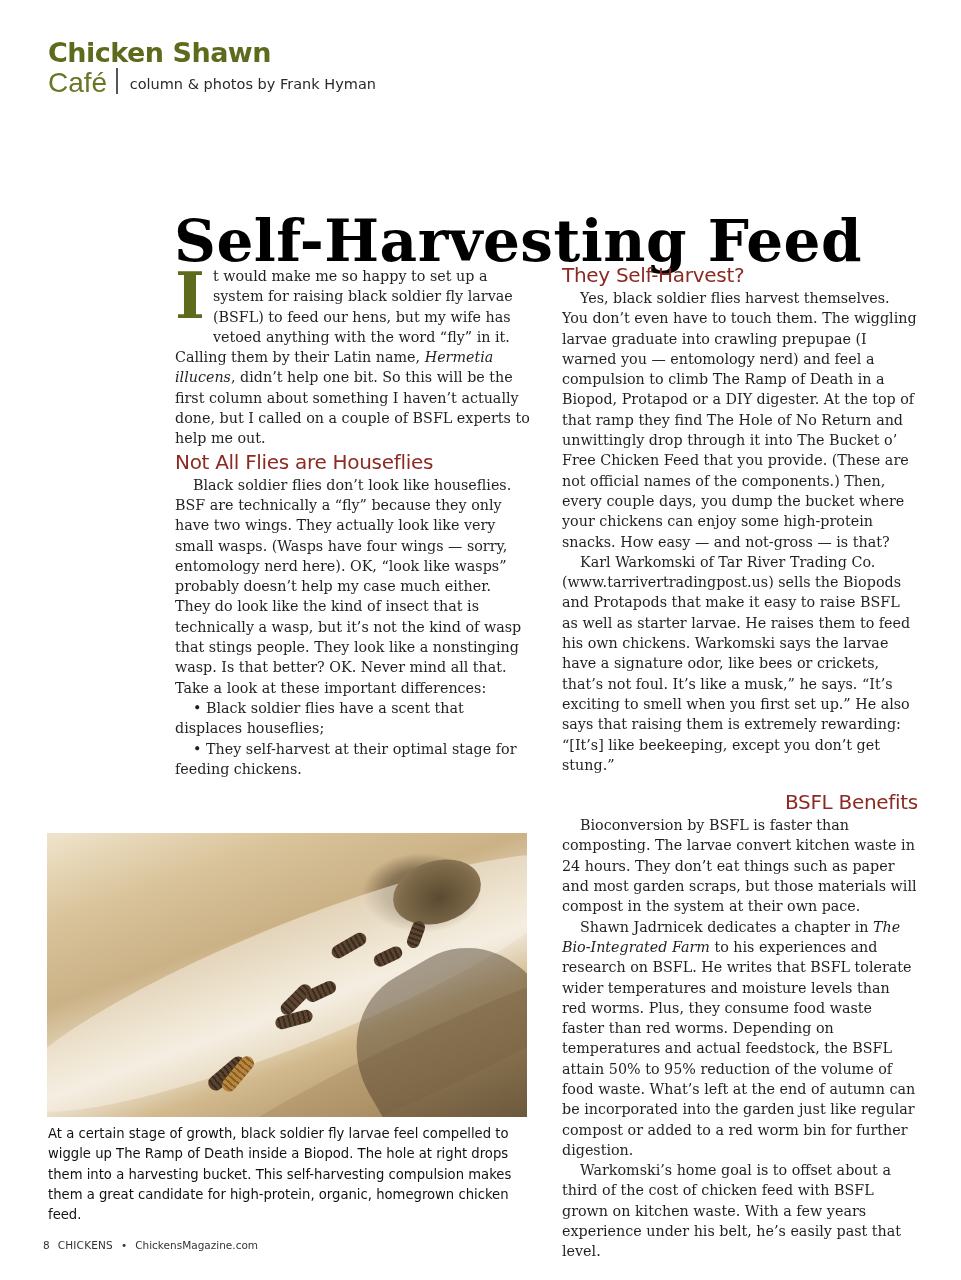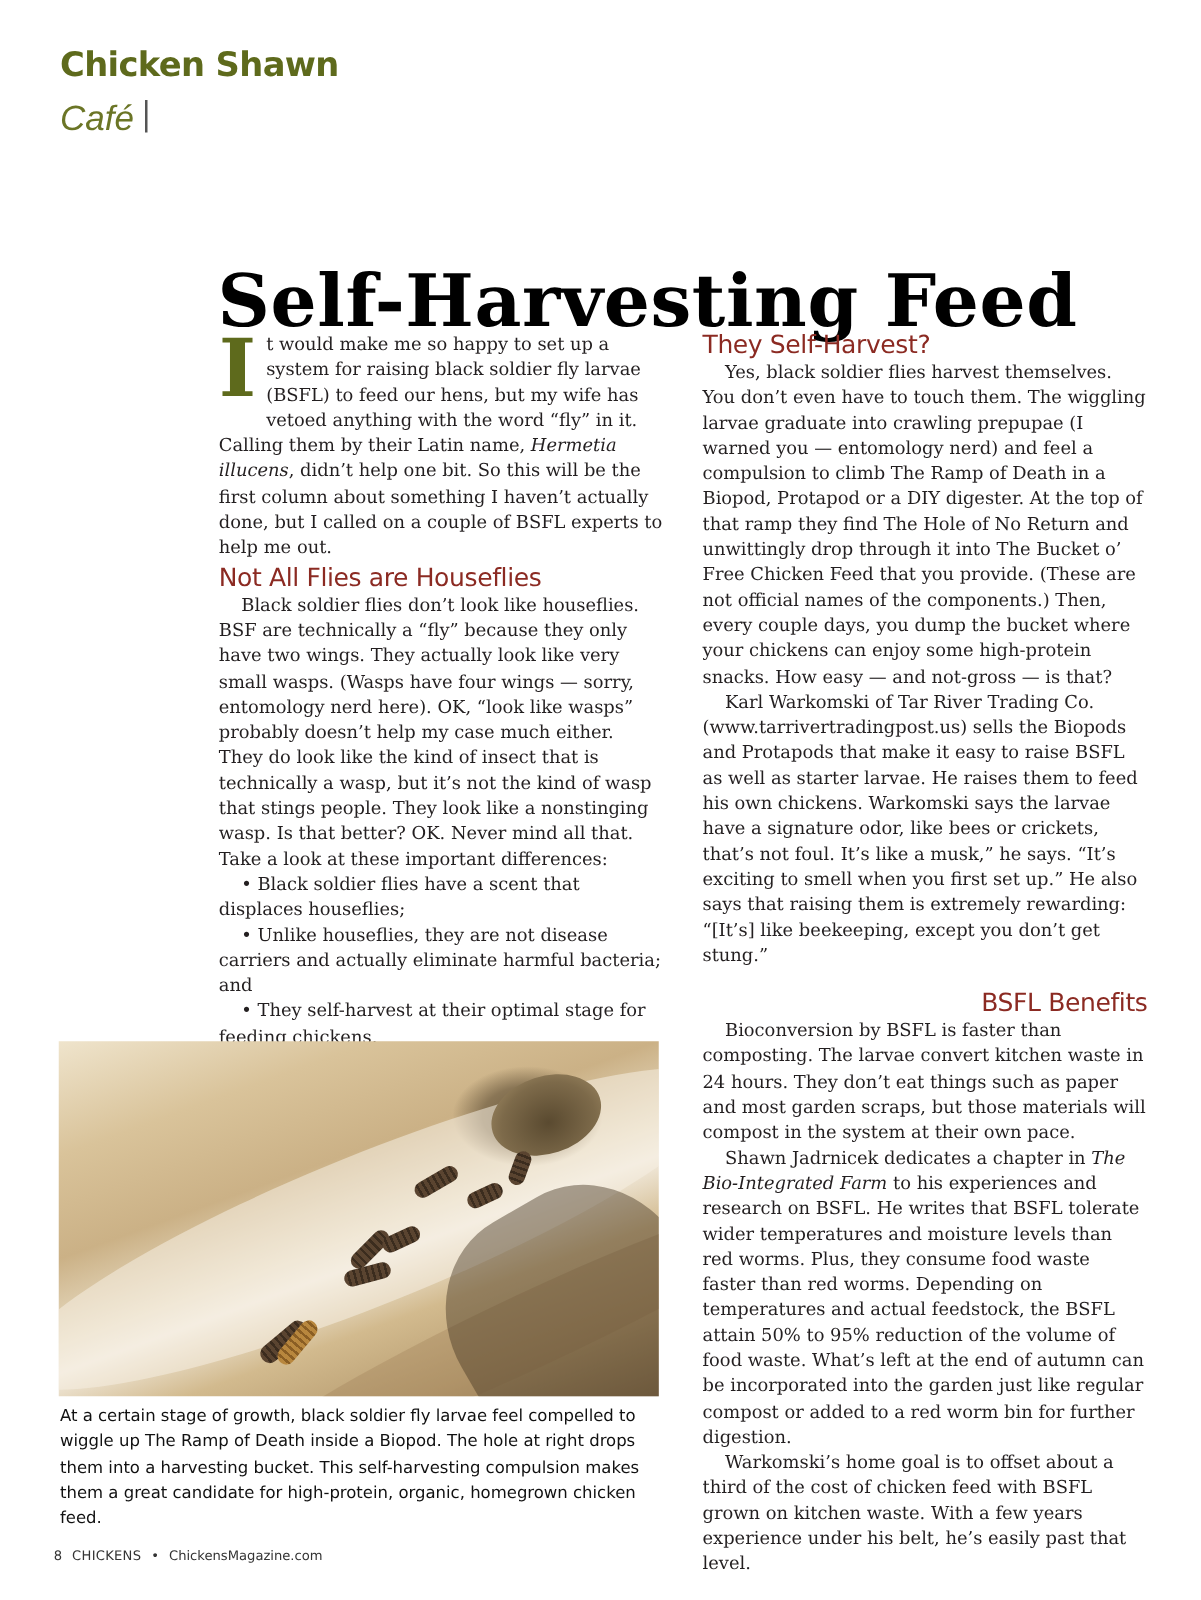--- a/index.html
+++ b/index.html
@@ -1,21 +1,21 @@
 <!DOCTYPE html>
 <html><head>
 <meta charset="utf-8">
 <style>
   html, body { margin: 0; padding: 0; background: #ffffff; }
   body { width: 961px; height: 1280px; position: relative; overflow: hidden; }
   .page { position: absolute; inset: 0; }
 
   
   .kicker-top { position: absolute; left: 48px; top: 38px; font-family: "DejaVu Sans", sans-serif; font-weight: bold; font-size: 27px; color: #5e6a1c; letter-spacing: -0.5px; line-height: 30px; }
-  .kicker-bottom { position: absolute; left: 48px; top: 80px; display: flex; align-items: flex-start; font-style: italic; }
+  .kicker-bottom { position: absolute; left: 48px; top: 68px; display: flex; align-items: flex-start; }
   .kicker-cafe { font-family: "Liberation Sans", sans-serif; font-size: 28px; color: #6b7526; line-height: 30px; font-weight: normal; }
   .kicker-bar { width: 1.5px; height: 26px; background: #555; margin: 0 12px 0 9px; }
   .kicker-byline { font-family: "DejaVu Sans", sans-serif; font-size: 14.5px; color: #2a2a2a; padding-top: 8px; }
 
   
   .headline { position: absolute; left: 174px; top: 164px; font-family: "DejaVu Serif", serif; font-weight: bold; font-size: 58px; color: #000000; letter-spacing: 0.5px; line-height: 76px; white-space: nowrap; }
 
   
   .col { position: absolute; font-family: "DejaVu Serif", serif; font-size: 14.3px; line-height: 20.3px; color: #231f20; text-align: left; }
   .col-left { left: 175px; top: 266px; width: 355px; }
@@ -51,31 +51,31 @@
 </style>
 </head>
 <body>
 
 <div class="page">
 
   <div class="kicker-top">Chicken Shawn</div>
   <div class="kicker-bottom">
     <span class="kicker-cafe">Café</span>
     <span class="kicker-bar"></span>
+    <span class="kicker-byline">column &amp; photos by Frank Hyman</span>
   </div>
 
   <h1 class="headline">Self-Harvesting Feed</h1>
 
   <div class="col col-left">
     <p class="noindent"><span class="dropcap">I</span><span>t would make me so happy to set up a system for raising black soldier fly larvae (BSFL) to feed our hens, but my wife has vetoed anything with the word “fly” in it. Calling them by their Latin name, </span><em>Hermetia illucens</em><span>, didn’t help one bit. So this will be the first column about something I haven’t actually done, but I called on a couple of BSFL experts to help me out.</span></p>
 
     <h2 class="subhead">Not All Flies are Houseflies</h2>
     <p>Black soldier flies don’t look like houseflies. BSF are technically a “fly” because they only have two wings. They actually look like very small wasps. (Wasps have four wings — sorry, entomology nerd here). OK, “look like wasps” probably doesn’t help my case much either. They do look like the kind of insect that is technically a wasp, but it’s not the kind of wasp that stings people. They look like a nonstinging wasp. Is that better? OK. Never mind all that. Take a look at these important differences:</p>
     <p>• Black soldier flies have a scent that displaces houseflies;</p>
-    <p>• Unlike houseflies, they are not disease carriers and actually eliminate harmful bacteria; and</p>
     <p>• They self-harvest at their optimal stage for feeding chickens.</p>
   </div>
 
   <div class="col col-right">
     <h2 class="subhead">They Self-Harvest?</h2>
     <p>Yes, black soldier flies harvest themselves. You don’t even have to touch them. The wiggling larvae graduate into crawling prepupae (I warned you — entomology nerd) and feel a compulsion to climb The Ramp of Death in a Biopod, Protapod or a DIY digester. At the top of that ramp they find The Hole of No Return and unwittingly drop through it into The Bucket o’ Free Chicken Feed that you provide. (These are not official names of the components.) Then, every couple days, you dump the bucket where your chickens can enjoy some high-protein snacks. How easy — and not-gross — is that?</p>
     <p>Karl Warkomski of Tar River Trading Co. (www.tarrivertradingpost.us) sells the Biopods and Protapods that make it easy to raise BSFL as well as starter larvae. He raises them to feed his own chickens. Warkomski says the larvae have a signature odor, like bees or crickets, that’s not foul. It’s like a musk,” he says. “It’s exciting to smell when you first set up.” He also says that raising them is extremely rewarding: “[It’s] like beekeeping, except you don’t get stung.”</p>
 
     <h2 class="subhead mid">BSFL Benefits</h2>
     <p>Bioconversion by BSFL is faster than composting. The larvae convert kitchen waste in 24 hours. They don’t eat things such as paper and most garden scraps, but those materials will compost in the system at their own pace.</p>

